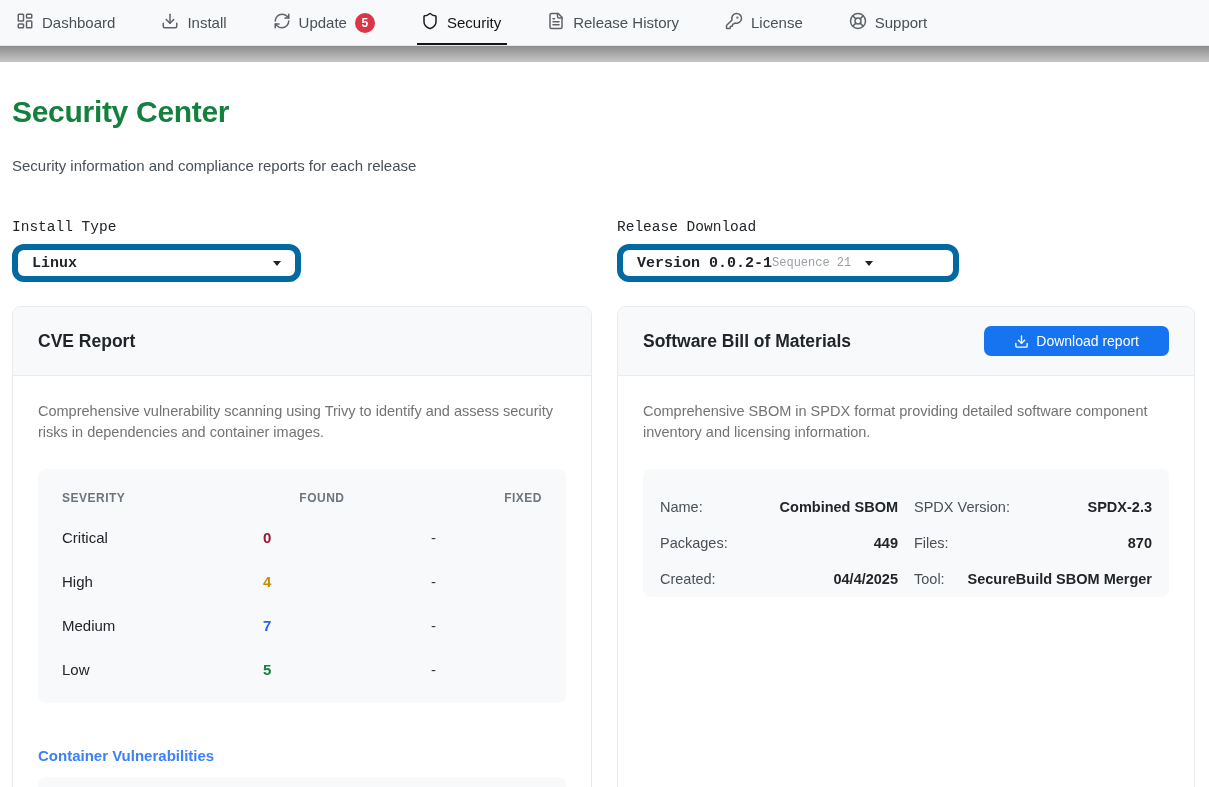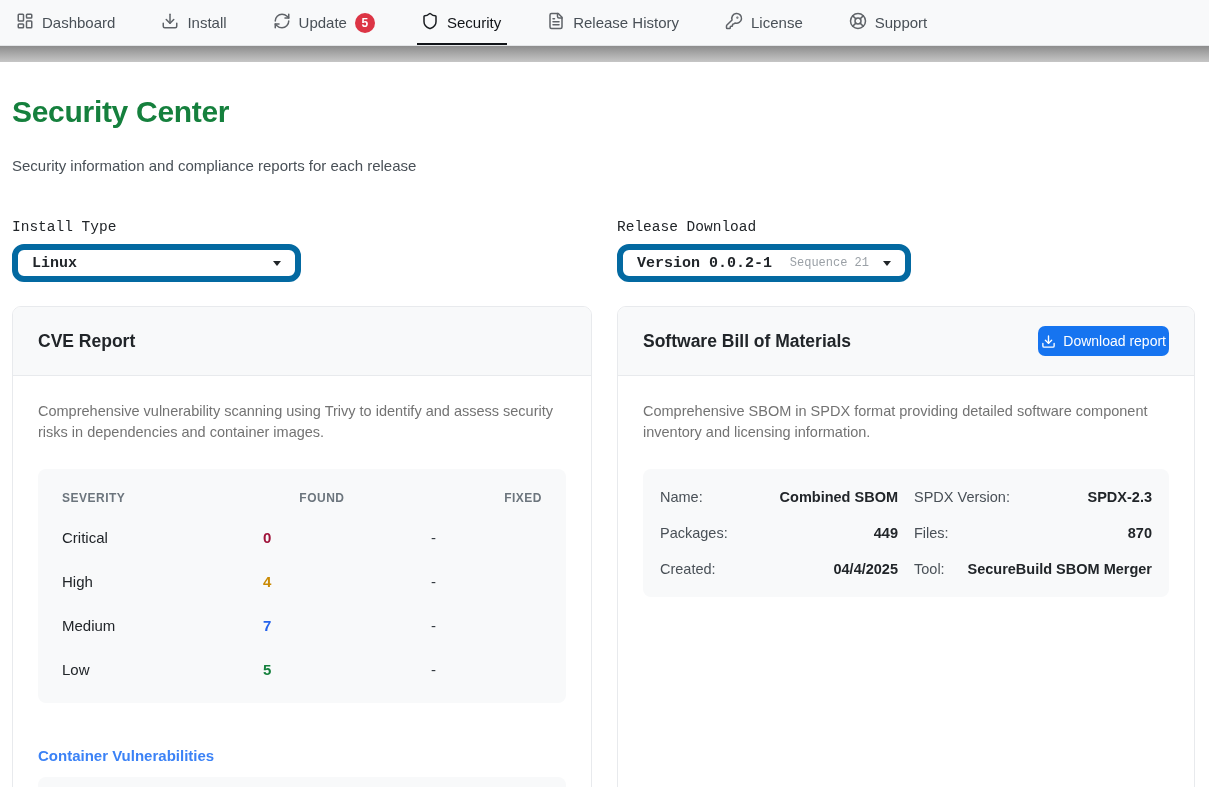--- a/index.html
+++ b/index.html
@@ -30,21 +30,21 @@
   .page-subtitle { margin-top:28px; font-size:15px; color:#495057; }
 
   
   .filters { display:grid; grid-template-columns:580px 578px; column-gap:25px;
              margin-top:45px;font-family:Liberation Mono, monospace; }
   .filter-label { font-size:14.5px; color:#212529; }
   .select { margin-top:9px; height:38px; border:6px solid #0369a1; border-radius:12px;
             background:#fff; display:flex; align-items:center; padding:0 14px;
             cursor:pointer; }
   .select-install { width:289px; justify-content:space-between; }
-  .select-release { width:294px; justify-content:space-between; }
+  .select-release { width:342px; }
   .select-value { font-size:15px; font-weight:700; color:#212529; }
   .seq-wrap { display:flex; align-items:center; gap:14px; }
   .seq-label { font-size:12px; color:#9aa0a6; }
   .caret { width:0; height:0; border-left:4px solid transparent;
            border-right:4px solid transparent; border-top:5px solid #212529; }
 
   
   .cards { display:grid; grid-template-columns:580px 578px; column-gap:25px;
            margin-top:24px; }
   .card { border:1px solid #e8eaed; border-radius:9px; background:#fff;
@@ -73,27 +73,27 @@
                border-radius:8px 8px 0 0; display:flex; align-items:center;
                padding:0 12px 0 24px; font-size:12px; font-weight:400;
                color:#6c757d; letter-spacing:0.5px; }
   .cv-name { flex:1; }
   .cv-found { width:75px; text-align:right; }
   .cv-fixed { width:58px; text-align:right; }
 
   
   .download-btn { display:flex; align-items:center; gap:7px; height:30px;
       background:#1674f0; color:#fff; border:none; border-radius:7px;
-      padding:0 3px; font-size:14px; font-family:"Liberation Sans",sans-serif;
+      padding:0 30px; font-size:14px; font-family:"Liberation Sans",sans-serif;
       cursor:pointer; }
   .info-grid { margin-top:26px; background:#f8f9fa; border-radius:8px;
                padding:10px 17px; }
   .info-row { display:grid; grid-template-columns:1fr 1fr; column-gap:16px;
               height:36px; }
-  .info-cell { display:flex; align-items:center; justify-content:space-between; }
+  .info-cell { display:flex; align-items:flex-end; justify-content:space-between; }
   .info-label { font-size:14.5px; color:#495057; }
   .info-value { font-size:14.5px; font-weight:600; color:#212529; text-align:right; }
 </style>
 </head>
 <body>
 
 <nav class="topnav">
   <div class="nav-item">
     <span>
       <svg width="18" height="18" viewBox="0 0 24 24" fill="none" stroke-width="2" stroke-linecap="round" stroke-linejoin="round">

